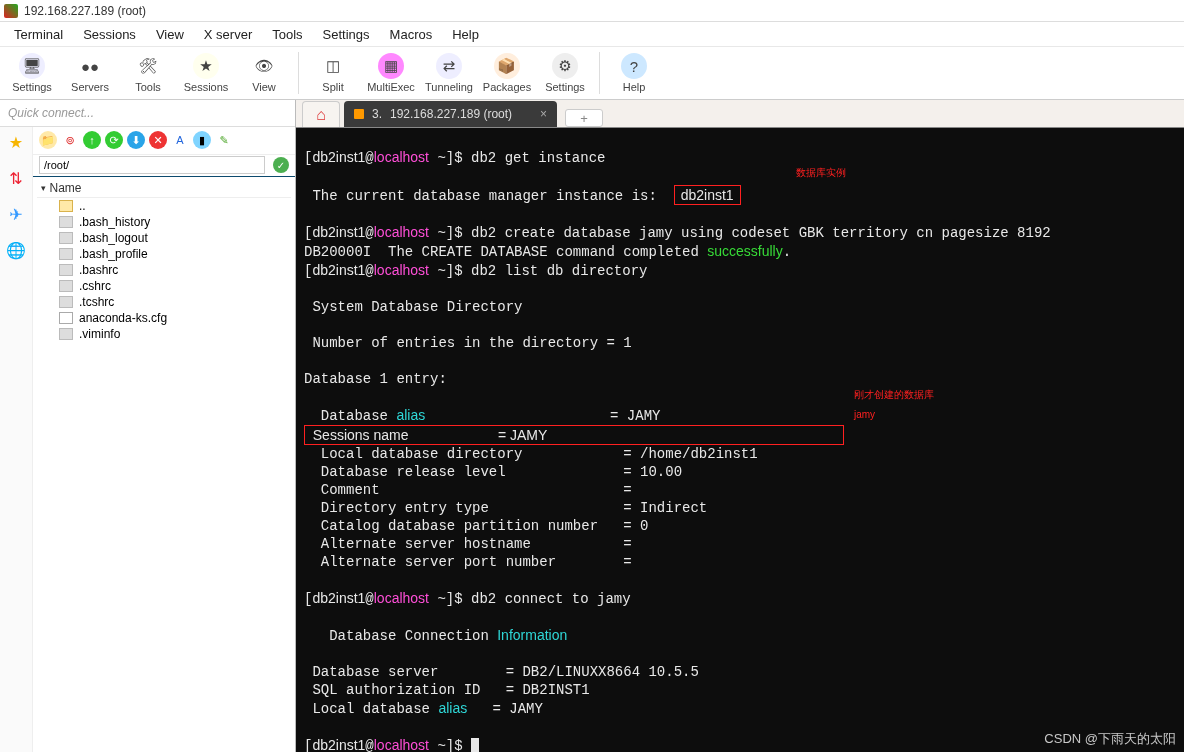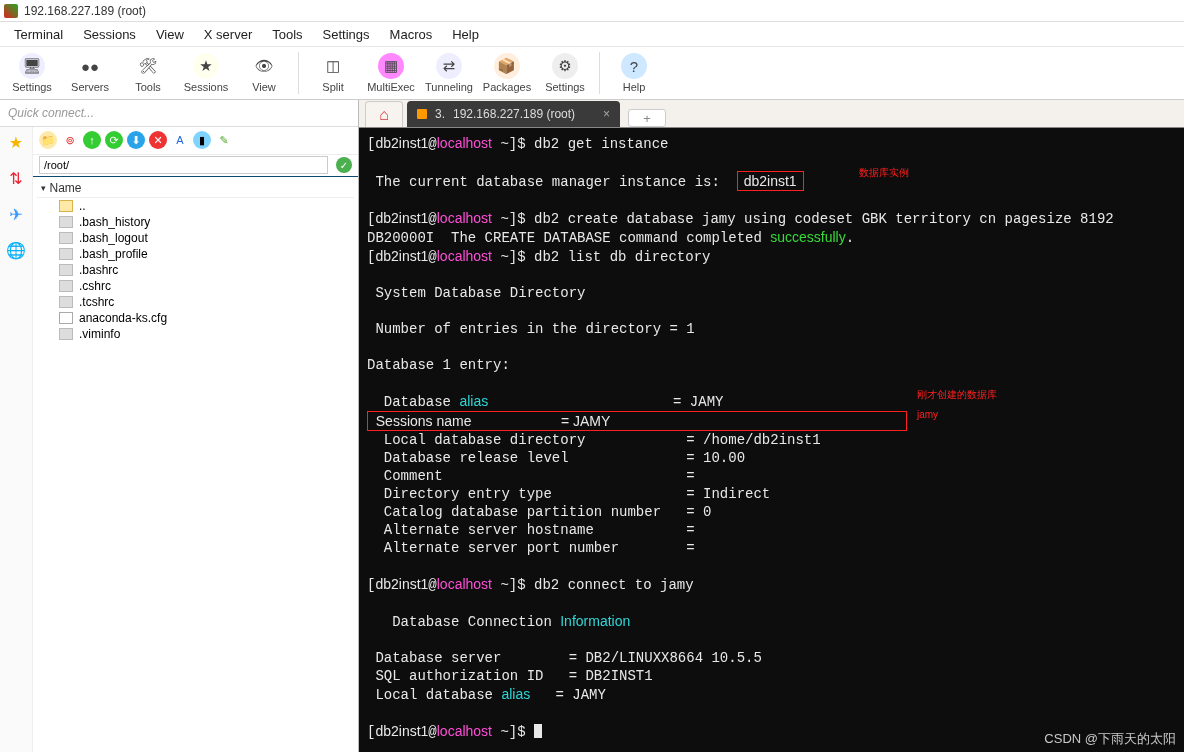--- a/index.html
+++ b/index.html
@@ -6,21 +6,21 @@
 body{width:1184px;height:752px;background:#f0f0f0;overflow:hidden;position:relative;}
 .titlebar{height:22px;background:#fff;display:flex;align-items:center;padding:0 4px;font-size:12px;color:#333;border-bottom:1px solid #ddd;}
 .titlebar .logo{width:14px;height:14px;background:linear-gradient(45deg,#d22,#2a2);border-radius:2px;margin-right:6px;}
 .menubar{height:24px;background:#fff;display:flex;align-items:center;padding:0 4px;font-size:13px;color:#222;}
 .menubar span{padding:2px 10px;cursor:pointer;}
 .toolbar{height:54px;background:#fff;border-top:1px solid #e8e8e8;border-bottom:1px solid #ccc;display:flex;align-items:center;padding:2px 6px;gap:6px;}
 .tbtn{display:flex;flex-direction:column;align-items:center;justify-content:center;width:52px;font-size:11px;color:#444;}
 .tbtn .ic{width:26px;height:26px;border-radius:50%;display:flex;align-items:center;justify-content:center;font-size:15px;margin-bottom:2px;}
 .tsep{width:1px;height:42px;background:#ddd;margin:0 2px;}
 .body{display:flex;height:calc(100% - 22px - 24px - 54px);}
-.left{width:359px;background:#fff;border-right:1px solid #bbb;display:flex;flex-direction:column;}
+.left{width:296px;background:#fff;border-right:1px solid #bbb;display:flex;flex-direction:column;}
 .quick{height:28px;border-bottom:1px solid #ddd;display:flex;align-items:center;padding:0 8px;color:#999;font-size:12px;font-style:italic;}
 .sidewrap{display:flex;height:100%;}
 .sidebar{width:33px;background:#fafafa;border-right:1px solid #eee;display:flex;flex-direction:column;align-items:center;padding-top:6px;gap:16px;}
 .sidebar .sic{width:20px;height:20px;display:flex;align-items:center;justify-content:center;font-size:16px;}
 .filepane{flex:1;display:flex;flex-direction:column;}
 .fptool{height:28px;border-bottom:1px solid #eee;display:flex;align-items:center;padding:0 6px;gap:4px;}
 .fptool .mini{width:18px;height:18px;border-radius:50%;font-size:11px;display:flex;align-items:center;justify-content:center;}
 .pathrow{height:22px;border-bottom:1px solid #0c4a6e;display:flex;align-items:center;padding:0 6px;font-size:12px;}
 .pathrow input{flex:1;border:1px solid #ccc;height:18px;font-size:11px;padding:0 4px;}
 .pathrow .ok{width:16px;height:16px;border-radius:50%;background:#4caf50;color:#fff;font-size:10px;display:flex;align-items:center;justify-content:center;margin-left:8px;}
@@ -31,21 +31,21 @@
 .fic{width:14px;height:12px;background:#ddd;border:1px solid #bbb;}
 .fic.folder{background:#ffe9a8;border-color:#d9b24c;}
 .fic.doc{background:#fff;border-color:#aaa;}
 .right{flex:1;background:#0d0d0d;display:flex;flex-direction:column;}
 .tabs{height:28px;background:#f4f0ec;display:flex;align-items:flex-end;border-bottom:1px solid #888;}
 .hometab{width:38px;height:26px;background:#f7f4f0;border:1px solid #ccc;border-bottom:none;border-radius:4px 4px 0 0;display:flex;align-items:center;justify-content:center;margin-left:6px;}
 .tab{height:26px;background:#3a3a3a;color:#ddd;border-radius:4px 4px 0 0;display:flex;align-items:center;padding:0 10px;font-size:12px;margin-left:4px;gap:8px;}
 .tab .tclose{color:#aaa;margin-left:20px;}
 .tab .dot{width:10px;height:10px;background:#f90;border-radius:1px;}
 .newtab{width:38px;height:18px;border:1px solid #ccc;border-radius:3px;background:#fff;margin-left:8px;display:flex;align-items:center;justify-content:center;color:#888;font-size:13px;}
-.terminal{flex:1;background:#0d0d0d;color:#e8e8e8;font-family:"Consolas","Courier New",monospace;font-size:14px;line-height:18px;padding:6px 8px;white-space:pre;overflow:hidden;position:relative;}
+.terminal{flex:1;background:#0d0d0d;color:#e8e8e8;font-family:"Consolas","Courier New",monospace;font-size:14px;line-height:18px;padding:20px 8px;white-space:pre;overflow:hidden;position:relative;}
 .terminal .u{color:#e8e8e8;}
 .terminal .host{color:#ff4fd8;}
 .terminal .gr{color:#37da37;}
 .terminal .cy{color:#2fd7d7;}
 .terminal .box{border:1px solid #ff2020;display:inline-block;padding:0 6px;}
 .terminal .ann{position:absolute;color:#ff2020;font-family:Liberation Sans, sans-serif;font-size:10px;}
 .cursor{display:inline-block;width:8px;height:14px;background:#e8e8e8;vertical-align:-2px;}
 .watermark{position:absolute;right:8px;bottom:4px;color:#c8c8c8;font-size:13px;font-family:"Microsoft YaHei",sans-serif;}
 </style>
 </head>

